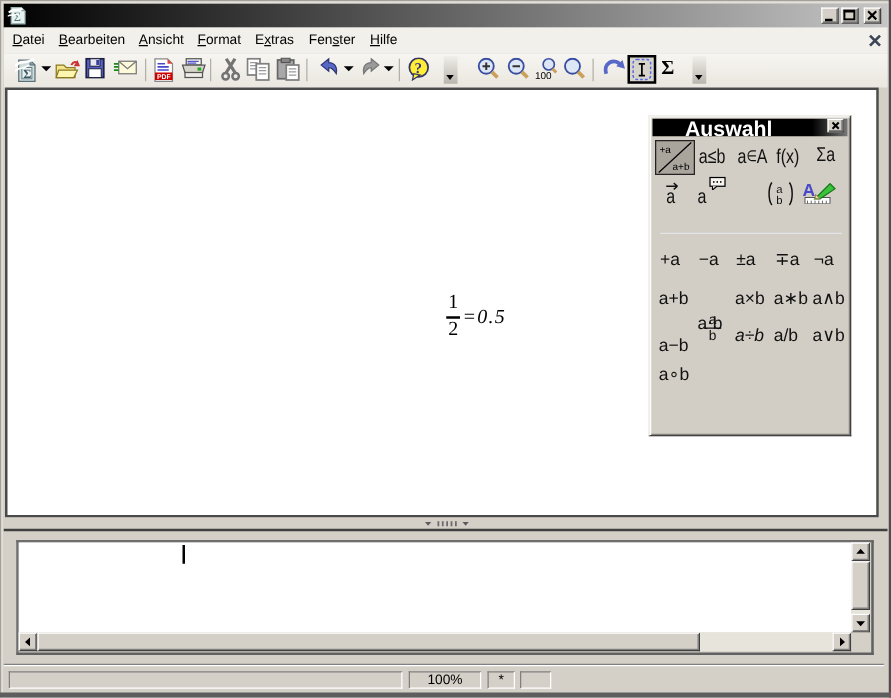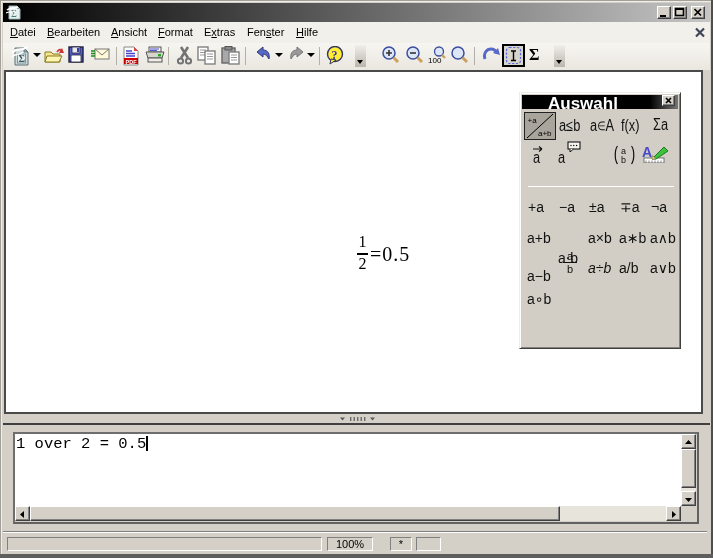--- a/index.html
+++ b/index.html
@@ -208,21 +208,21 @@
       </svg>
     </div>
     <div class="abs" style="left:526px;top:4px;font-family:'Liberation Serif',serif;font-size:16px;font-weight:bold;color:#000;line-height:16px;">Σ</div>
     <div class="strip" style="left:551px;"></div>
   </div>
 
   <div class="abs" id="doc"></div>
   <div class="abs frm" style="left:354px;top:236px;width:17px;text-align:center;font-size:16px;line-height:12px;">1</div>
   <div class="abs" style="left:357px;top:253px;width:11px;height:2px;background:#000;"></div>
   <div class="abs frm" style="left:354px;top:258px;width:17px;text-align:center;font-size:16px;line-height:12px;">2</div>
-  <div class="abs frm" style="left:370px;top:248px;font-size:20px;line-height:12px;letter-spacing:1px;">=0.5</div>
+  <div class="abs frm" style="left:370px;top:248px;font-size:16px;line-height:12px;letter-spacing:1px;font-style:italic;">=0.5</div>
 
   <div class="abs" id="pal">
     <div class="abs" id="paltitle"></div>
     <div class="abs" id="paltext">Auswahl</div>
     <div class="abs" id="palclose">
         <svg width="11" height="9">
           <path d="M3,2 L8,7 M8,2 L3,7" stroke="#000" stroke-width="1.6"></path>
         </svg>
       </div>
     <div class="abs" id="selbtn">
@@ -291,21 +291,20 @@
         <rect x="18" y="1" width="1.4" height="4" fill="#6a6a6a"></rect>
         <rect x="21.5" y="1" width="1.4" height="4" fill="#6a6a6a"></rect>
         <rect x="25" y="1" width="1.4" height="4" fill="#6a6a6a"></rect>
       <polygon points="31,1.5 36,1.5 33.5,4.5" fill="#5a5a5a"></polygon>
     </svg>
   </div>
   <div class="abs" id="darkline"></div>
 
   <div class="abs" id="cmdbox"></div>
   <div class="abs" id="cmdedit"></div>
-  <div class="abs" id="cmdtext">1 over 2 = 0.5</div>
   <div class="abs" id="caret"></div>
 
   <div class="abs strough" style="left:681px;top:434px;width:15px;height:72px;"></div>
   <div class="abs sbtn" style="left:681px;top:434px;width:15px;height:15px;"><svg width="13" height="13">
         <polygon points="6.5,4 10,8 3,8" fill="#000"></polygon>
       </svg></div>
   <div class="abs sthumb" style="left:681px;top:449px;width:15px;height:39px;"></div>
   <div class="abs sbtn" style="left:681px;top:491px;width:15px;height:15px;"><svg width="13" height="13">
         <polygon points="3,5 10,5 6.5,9" fill="#000"></polygon>
       </svg></div>
@@ -316,21 +315,21 @@
       </svg></div>
   <div class="abs sthumb" style="left:30px;top:506px;width:530px;height:15px;"></div>
   <div class="abs sbtn" style="left:666px;top:506px;width:15px;height:15px;"><svg width="13" height="13">
         <polygon points="5,3 5,10 9,6.5" fill="#000"></polygon>
       </svg></div>
   <div class="abs" style="left:681px;top:506px;width:15px;height:15px;background:#d4d0c8;"></div>
 
   <div class="abs" id="statushadow"></div>
   <div class="abs" id="statuslight"></div>
   <div class="abs panel" style="left:7px;width:315px;"></div>
-  <div class="abs panel" style="left:327px;width:46px;">100%</div>
+  <div class="abs panel" style="left:327px;width:58px;">100%</div>
   <div class="abs panel" style="left:390px;width:22px;">*</div>
   <div class="abs panel" style="left:416px;width:25px;"></div>
 
   <div class="abs" id="hiT"></div>
   <div class="abs" id="hiL"></div>
   <div class="abs" id="edgeT"></div>
   <div class="abs" id="edgeL"></div>
   <div class="abs" id="edgeR"></div>
   <div class="abs" id="edgeB"></div>
 </div>

